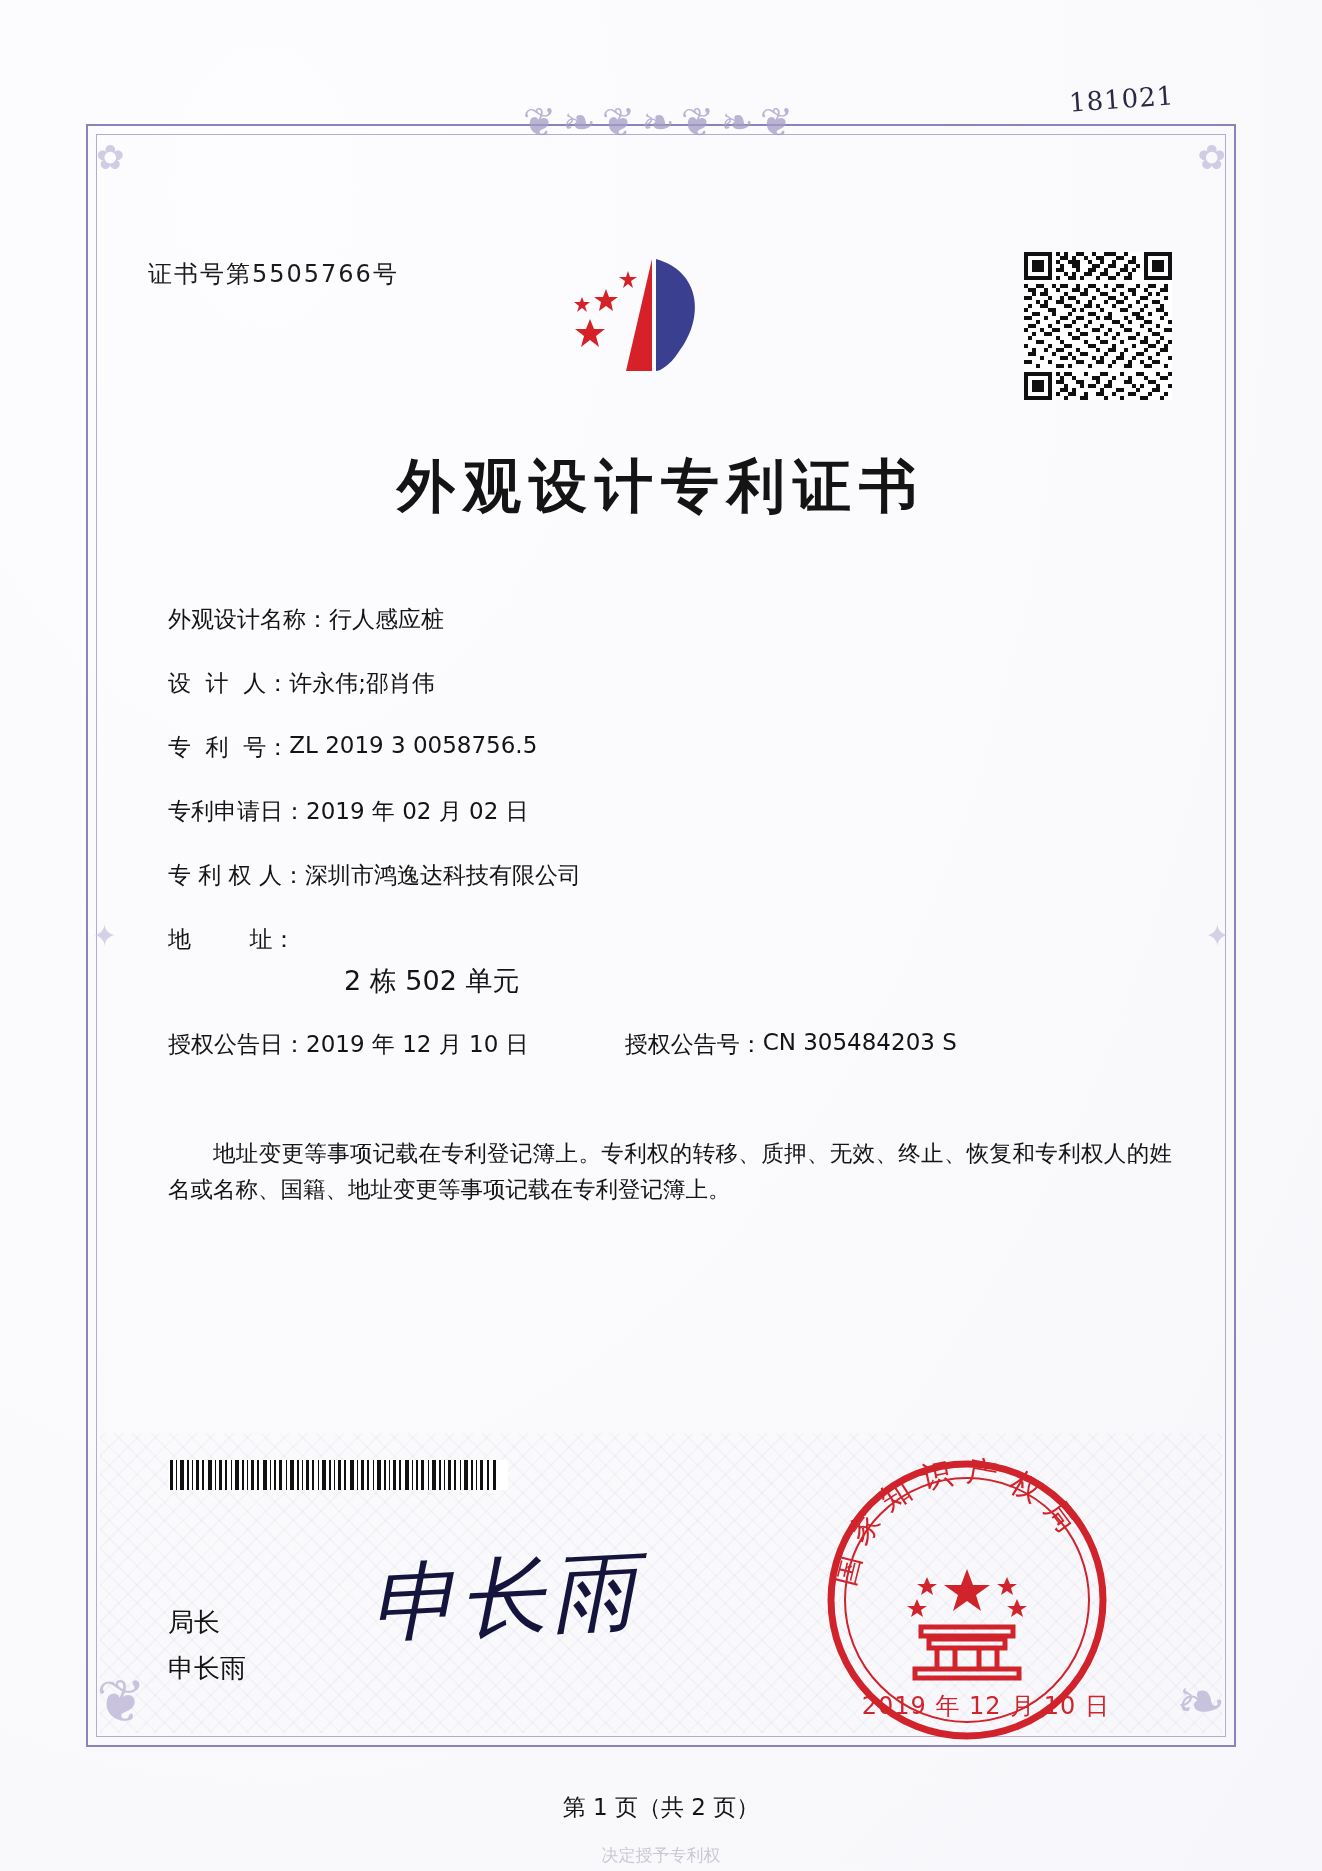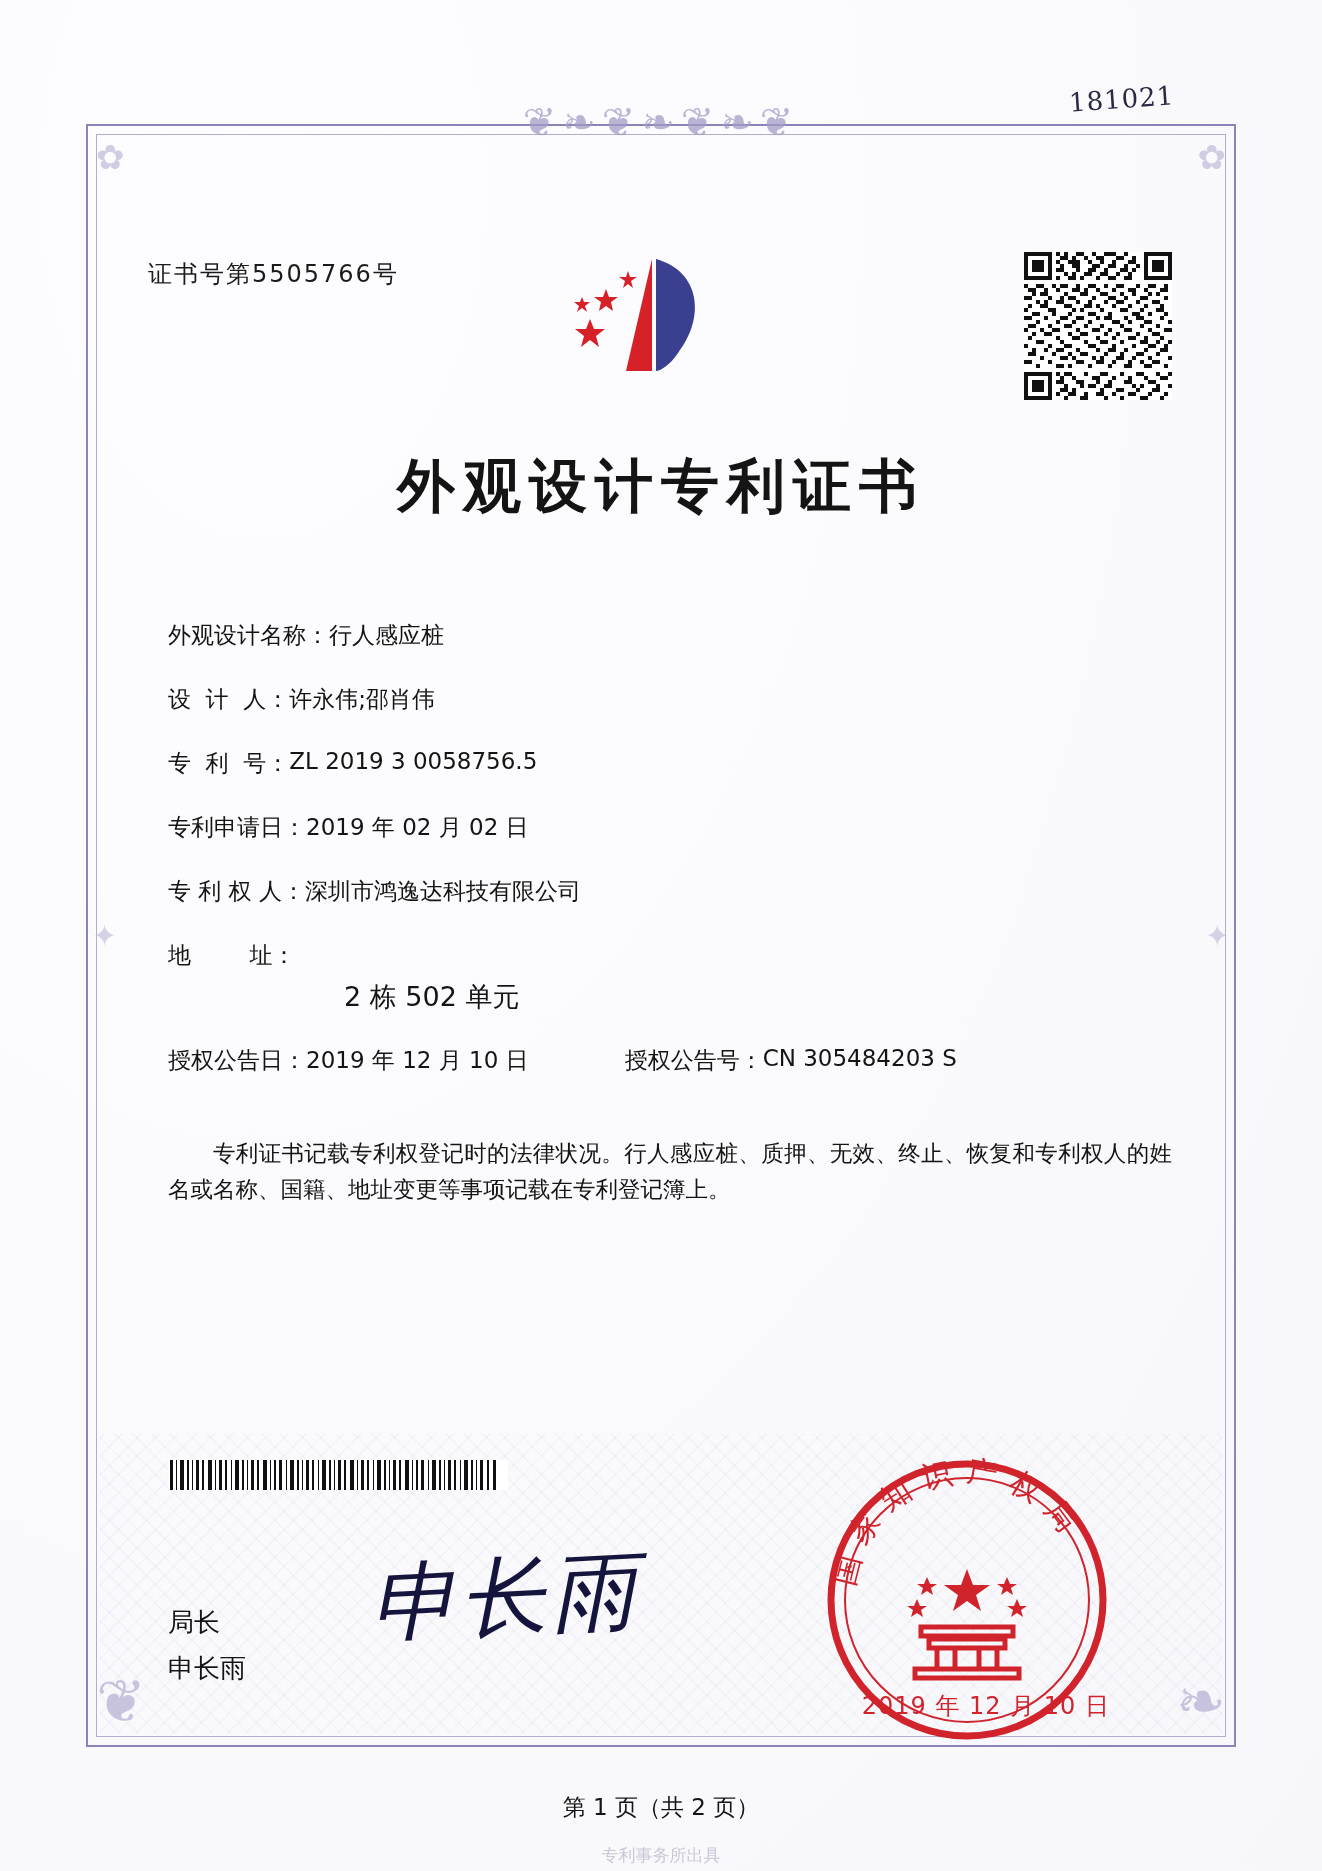--- a/index.html
+++ b/index.html
@@ -99,21 +99,21 @@
   }
 
   
   .fields{
     position:absolute;
     left:168px;top:604px;right:150px;
     font-size:23px;
     color:#141414;
     font-family:"DejaVu Sans","Liberation Sans",sans-serif;
   }
-  .row{display:flex;align-items:flex-start;margin-bottom:33px;margin-top:16px;}
+  .row{display:flex;align-items:flex-start;margin-bottom:33px;}
   .lbl{
     white-space:pre;
     flex:0 0 auto;
   }
   .val{margin-left:0;}
   .addr-wrap{display:flex;align-items:flex-end;margin-bottom:8px;}
   .addr-second{
     margin-left:176px;
     margin-bottom:30px;
     font-size:27px;
@@ -565,21 +565,21 @@
     <div class="grant-row">
       <span class="lbl">授权公告日：</span>
       <span class="val">2019 年 12 月 10 日</span>
       <span class="grant-gap"></span>
       <span class="lbl">授权公告号：</span>
       <span class="val">CN 305484203 S</span>
     </div>
   </div>
 
   <div class="paras">
-    <p>专利证书记载专利权登记时的法律状况。行人感应桩、质押、无效、终止、恢复和专利权人的姓名或名称、国籍、地址变更等事项记载在专利登记簿上。</p>
+    <p>地址变更等事项记载在专利登记簿上。专利权的转移、质押、无效、终止、恢复和专利权人的姓名或名称、国籍、地址变更等事项记载在专利登记簿上。</p>
   </div>
 
   <div class="barcode">
     <svg viewBox="0 0 340 30" width="340" height="30" shape-rendering="crispEdges">
       <rect width="340" height="30" fill="#ffffff"></rect>
       <g fill="#111111">
         <rect x="2" y="0" width="3" height="30"></rect>
           <rect x="8" y="0" width="1" height="30"></rect>
         <rect x="12" y="0" width="4" height="30"></rect>
           <rect x="19" y="0" width="2" height="30"></rect>
@@ -678,15 +678,15 @@
           <line x1="12" y1="36" x2="12" y2="54"></line>
           <line x1="30" y1="36" x2="30" y2="54"></line>
           <rect x="-52" y="56" width="104" height="9"></rect>
         </g>
       </g>
     </svg>
   </div>
   <div class="seal-date">2019 年 12 月 10 日</div>
 
   <div class="pagefoot">第 1 页（共 2 页）</div>
-  <div class="bottom-faint">专利事务所出具</div>
+  <div class="bottom-faint">决定授予专利权</div>
 
 </div>
 
 </body></html>

